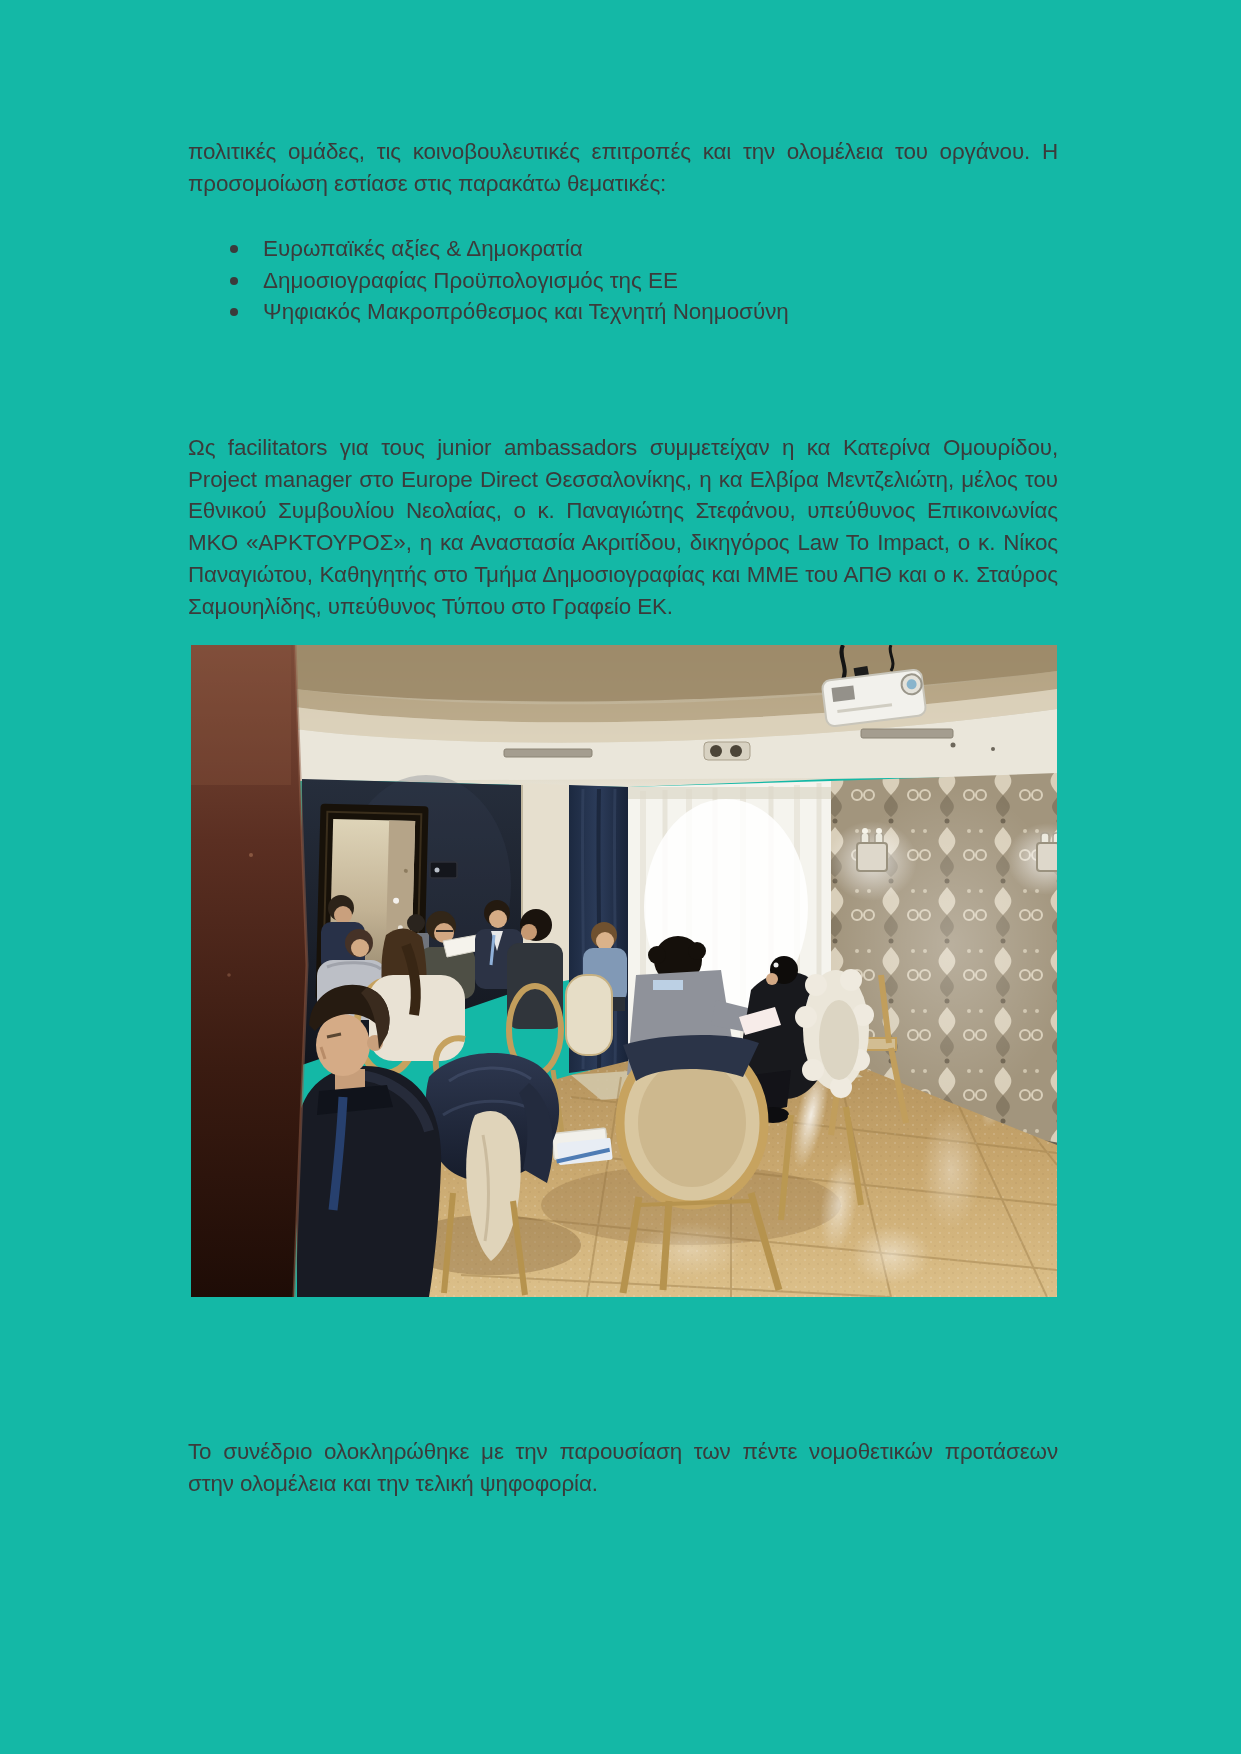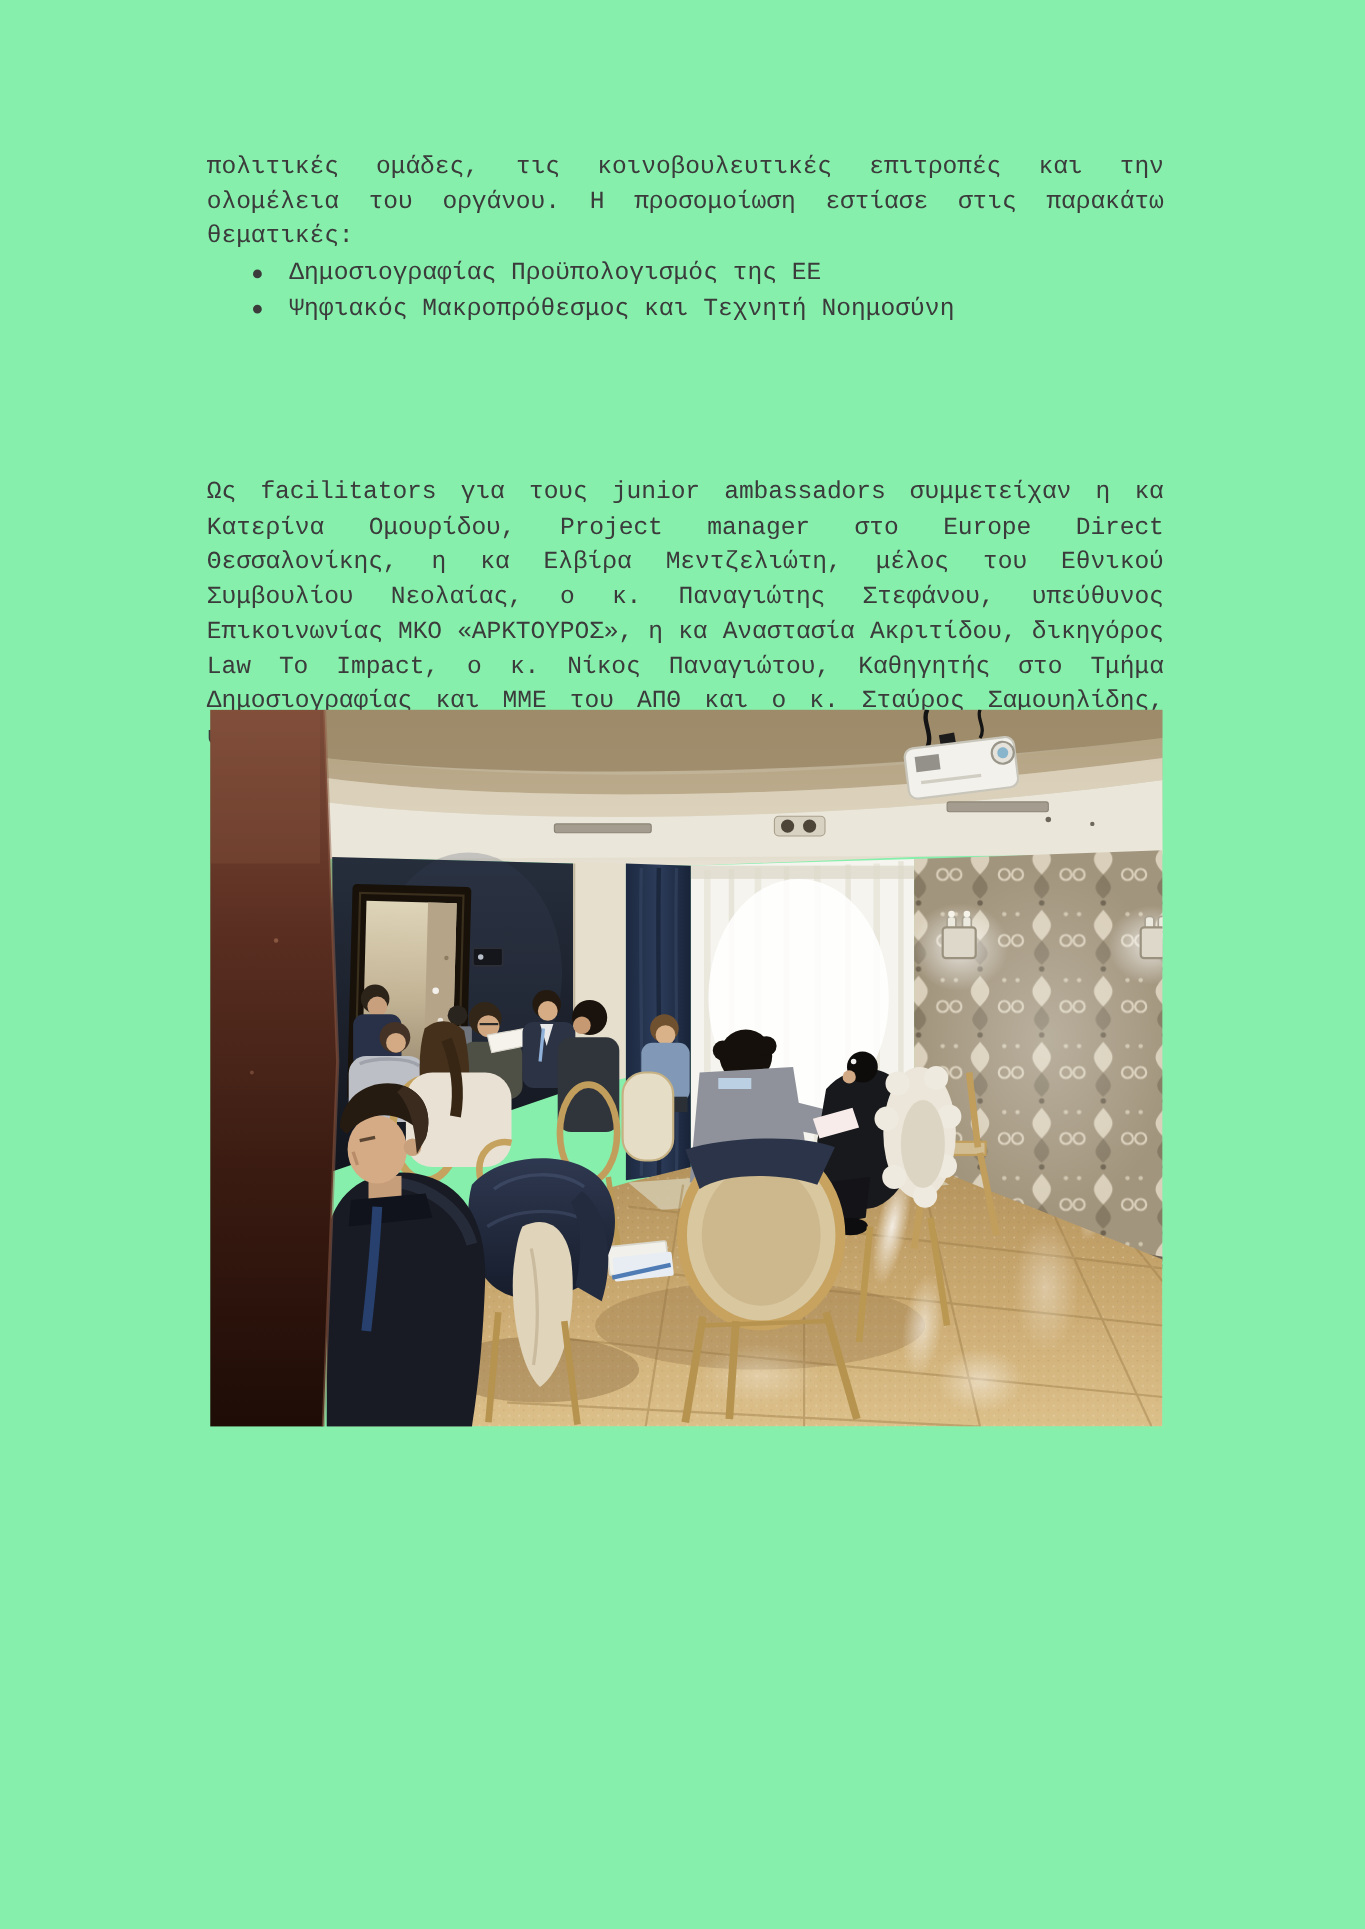--- a/index.html
+++ b/index.html
@@ -1,19 +1,19 @@
 <!DOCTYPE html>
 <html lang="el"><head>
 <meta charset="utf-8">
 <style>
   html,body{margin:0;padding:0;background:#888;}
   .page{
-    position:relative;width:1241px;height:1754px;background:#86efac;
+    position:relative;width:1241px;height:1754px;background:#14b8a6;
     margin:0 auto;overflow:hidden;
-    font-family:Liberation Mono, monospace;
+    font-family:Liberation Sans, sans-serif;
     color:#3b3b3b;
   }
   .para{
     position:absolute;left:188px;width:870px;margin:0;
     font-size:22.4px;line-height:31.7px;text-align:justify;
     letter-spacing:-0.1px;
   }
   .p1{top:136px;}
   .p2{top:432px;}
   .p3{top:1317px;}
@@ -36,20 +36,21 @@
   figure.photo svg{display:block;width:866px;height:652px;}
 </style>
 </head>
 <body>
 
 <div class="page">
 
   <p class="para p1">πολιτικές ομάδες, τις κοινοβουλευτικές επιτροπές και την ολομέλεια του οργάνου. Η προσομοίωση εστίασε στις παρακάτω θεματικές:</p>
 
   <ul class="topics">
+    <li>Ευρωπαϊκές αξίες &amp; Δημοκρατία</li>
     <li>Δημοσιογραφίας Προϋπολογισμός της ΕΕ</li>
     <li>Ψηφιακός Μακροπρόθεσμος και Τεχνητή Νοημοσύνη</li>
   </ul>
 
   <p class="para p2">Ως facilitators για τους junior ambassadors συμμετείχαν η κα Κατερίνα Ομουρίδου, Project manager στο Europe Direct Θεσσαλονίκης, η κα Ελβίρα Μεντζελιώτη, μέλος του Εθνικού Συμβουλίου Νεολαίας, ο κ. Παναγιώτης Στεφάνου, υπεύθυνος Επικοινωνίας ΜΚΟ «ΑΡΚΤΟΥΡΟΣ», η κα Αναστασία Ακριτίδου, δικηγόρος Law To Impact, ο κ. Νίκος Παναγιώτου, Καθηγητής στο Τμήμα Δημοσιογραφίας και ΜΜΕ του ΑΠΘ και ο κ. Σταύρος Σαμουηλίδης, υπεύθυνος Τύπου στο Γραφείο ΕΚ.</p>
 
   <figure class="photo" role="img" aria-label="Μαθητές και συνοδοί εργάζονται σε ομάδες σε αίθουσα ξενοδοχείου με χρυσές καρέκλες, καθρέφτη, παράθυρο και ταπετσαρία νταμασκό">
     <svg viewBox="0 0 866 652" preserveAspectRatio="none">
       <defs>
         <linearGradient id="ceil" x1="0" y1="0" x2="0" y2="1">
@@ -360,14 +361,15 @@
       <g>
         <polygon points="0,0 104,0 116,320 103,652 0,652" fill="url(#col)"></polygon>
         <path d="M104,0 L116,320 L103,652" stroke="#93604a" stroke-width="3" opacity="0.5" fill="none"></path>
         <rect x="0" y="0" width="100" height="140" fill="#8a5740" opacity="0.3"></rect>
         <circle cx="60" cy="210" r="2" fill="#9c6a4f" opacity="0.7"></circle>
         <circle cx="38" cy="330" r="1.8" fill="#9c6a4f" opacity="0.5"></circle>
       </g>
     </svg>
   </figure>
 
+  <p class="para p4">Το συνέδριο ολοκληρώθηκε με την παρουσίαση των πέντε νομοθετικών προτάσεων στην ολομέλεια και την τελική ψηφοφορία.</p>
 
 </div>
 
 </body></html>

